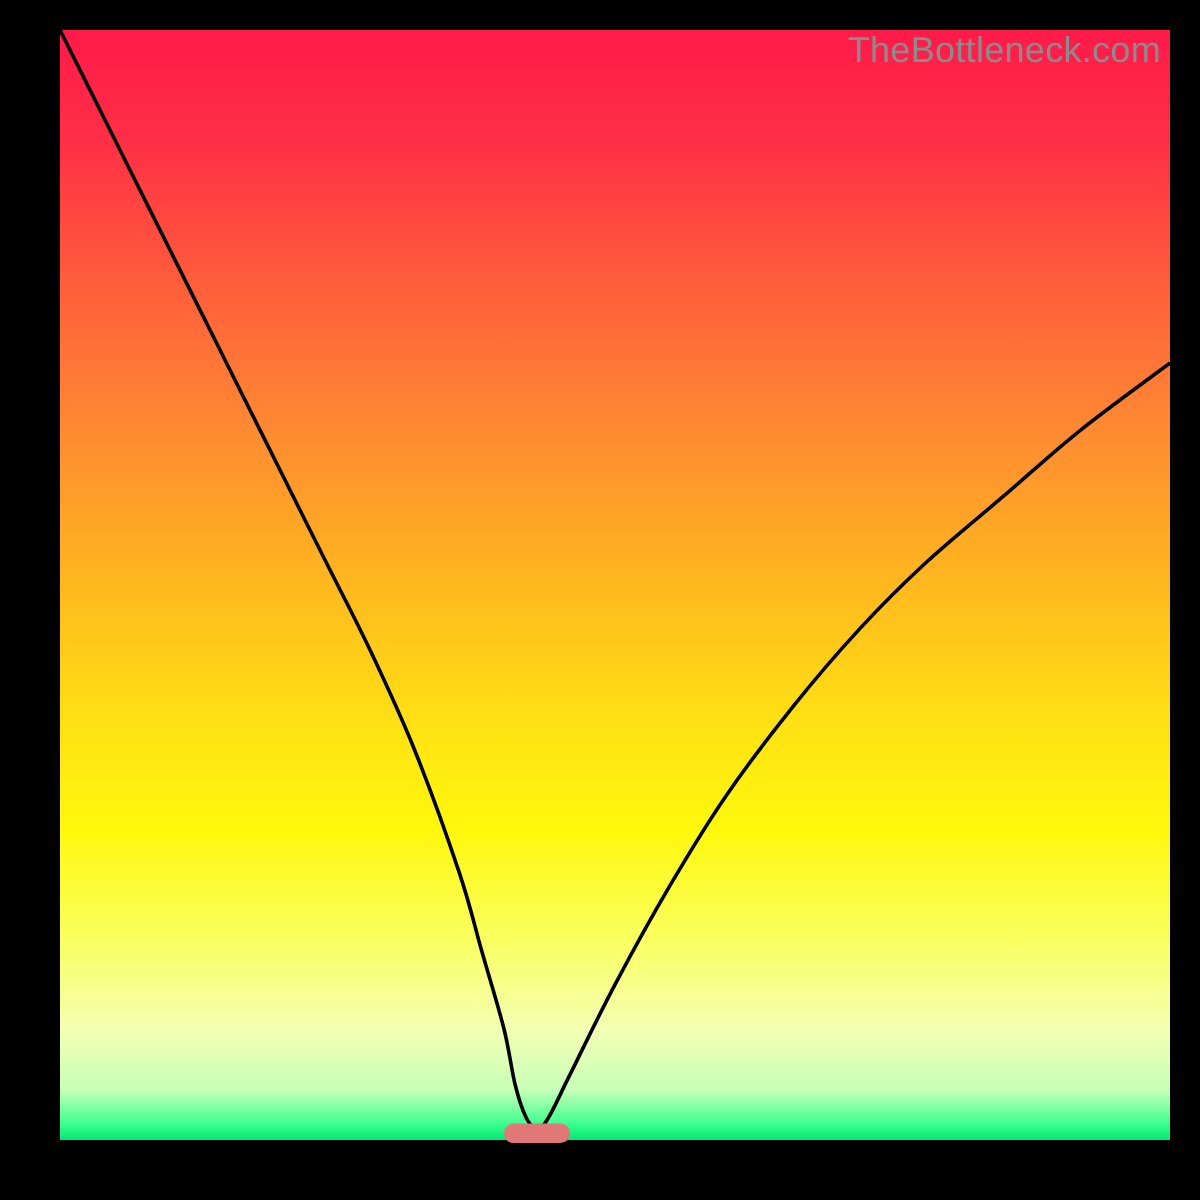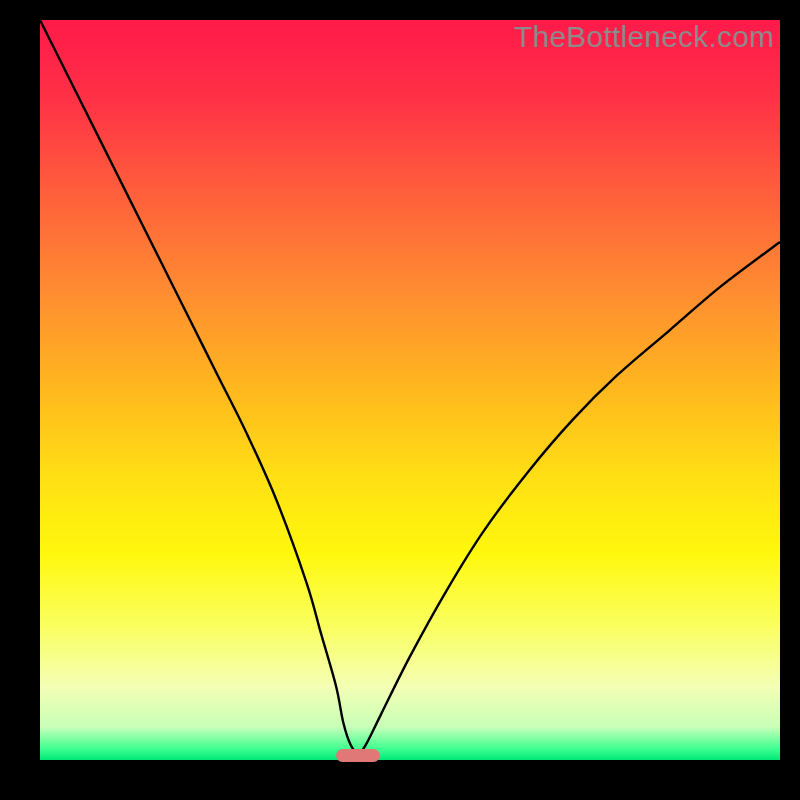--- a/index.html
+++ b/index.html
@@ -31,21 +31,21 @@
   }
   .curve-svg {
     position: absolute;
     left: 0; top: 0; width: 100%; height: 100%;
   }
   .watermark {
     position: absolute;
     top: 0;
     right: 6px;
     font-family: Arial, Helvetica, sans-serif;
-    font-size: 30px;
+    font-size: 24px;
     color: #8c8c8c;
     letter-spacing: 0.2px;
   }
   .marker {
     position: absolute;
     background: #e07878;
     border-radius: 10px;
   }
 </style>
 </head>

